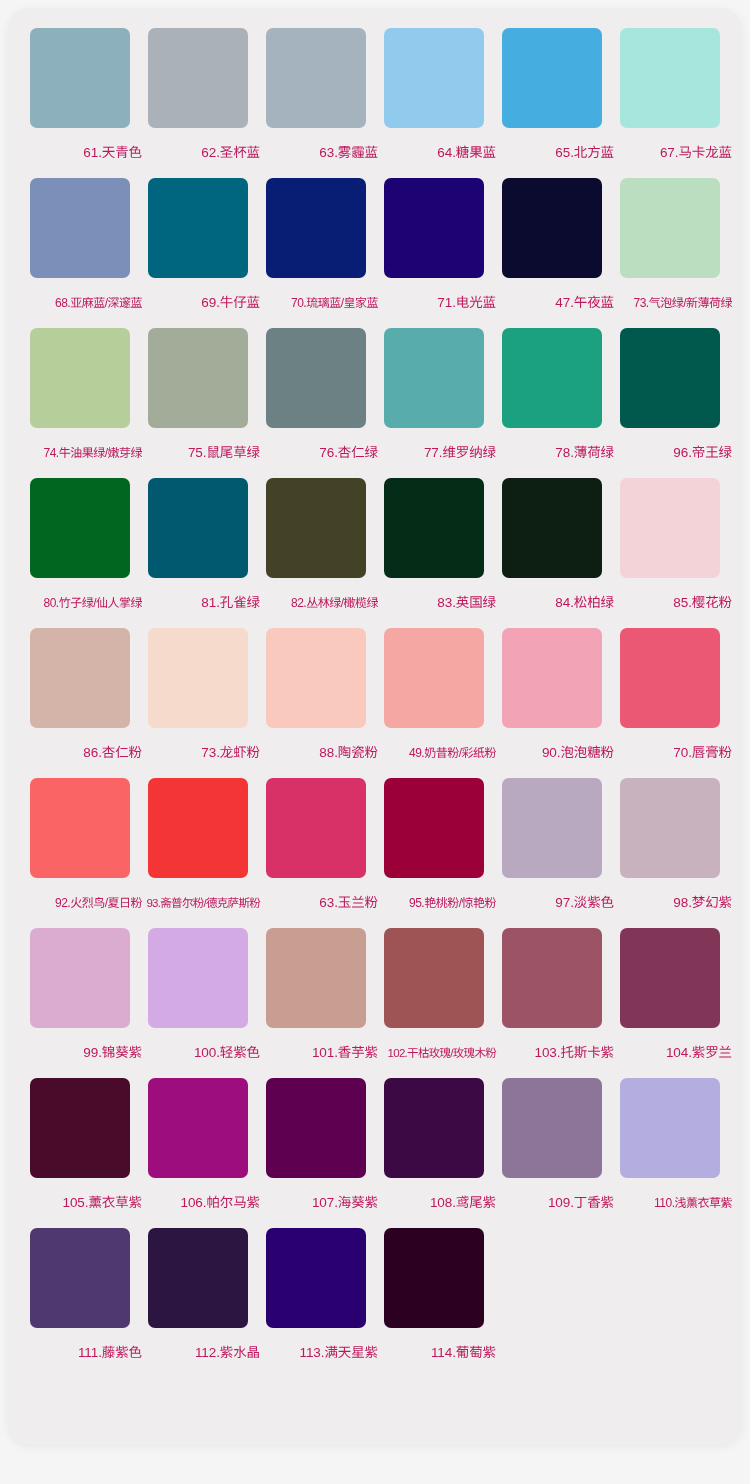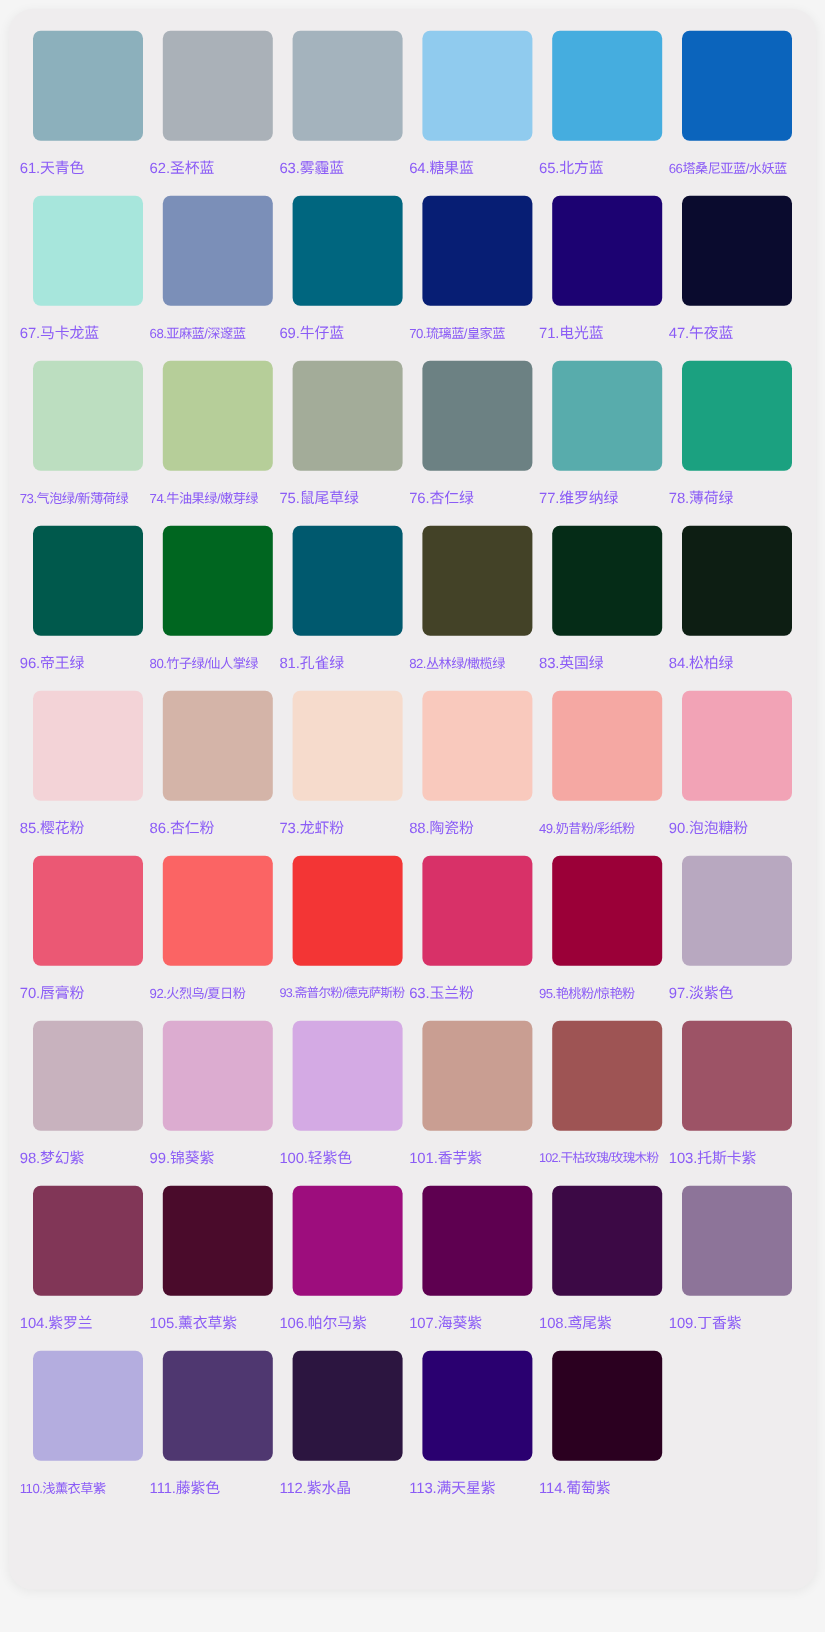--- a/index.html
+++ b/index.html
@@ -49,25 +49,25 @@
     width: 100px;
     height: 100px;
     border-radius: 7px;
     display: block;
   }
 
   .swatch-label {
     width: 124px;
     margin-left: -12px;
     margin-right: -12px;
-    text-align: left;
+    text-align: right;
     font-size: 13.5px;
     line-height: 50px;
     height: 50px;
-    color: #8b5cf6;
+    color: #be185d;
     white-space: nowrap;
     overflow: visible;
     letter-spacing: -0.1px;
   }
 
   
   .swatch-label.long {
     font-size: 12px;
     letter-spacing: -0.5px;
   }
@@ -95,24 +95,20 @@
       </div>
       <div class="swatch-cell">
         <div class="swatch-chip" style="background: rgb(144, 203, 238);"></div>
         <div class="swatch-label">64.糖果蓝</div>
       </div>
       <div class="swatch-cell">
         <div class="swatch-chip" style="background: rgb(69, 173, 223);"></div>
         <div class="swatch-label">65.北方蓝</div>
       </div>
       <div class="swatch-cell">
-        <div class="swatch-chip" style="background: rgb(11, 100, 188);"></div>
-        <div class="swatch-label long">66塔桑尼亚蓝/水妖蓝</div>
-      </div>
-      <div class="swatch-cell">
         <div class="swatch-chip" style="background: rgb(167, 230, 220);"></div>
         <div class="swatch-label">67.马卡龙蓝</div>
       </div>
       <div class="swatch-cell">
         <div class="swatch-chip" style="background: rgb(123, 143, 184);"></div>
         <div class="swatch-label long">68.亚麻蓝/深邃蓝</div>
       </div>
       <div class="swatch-cell">
         <div class="swatch-chip" style="background: rgb(0, 102, 127);"></div>
         <div class="swatch-label">69.牛仔蓝</div>

